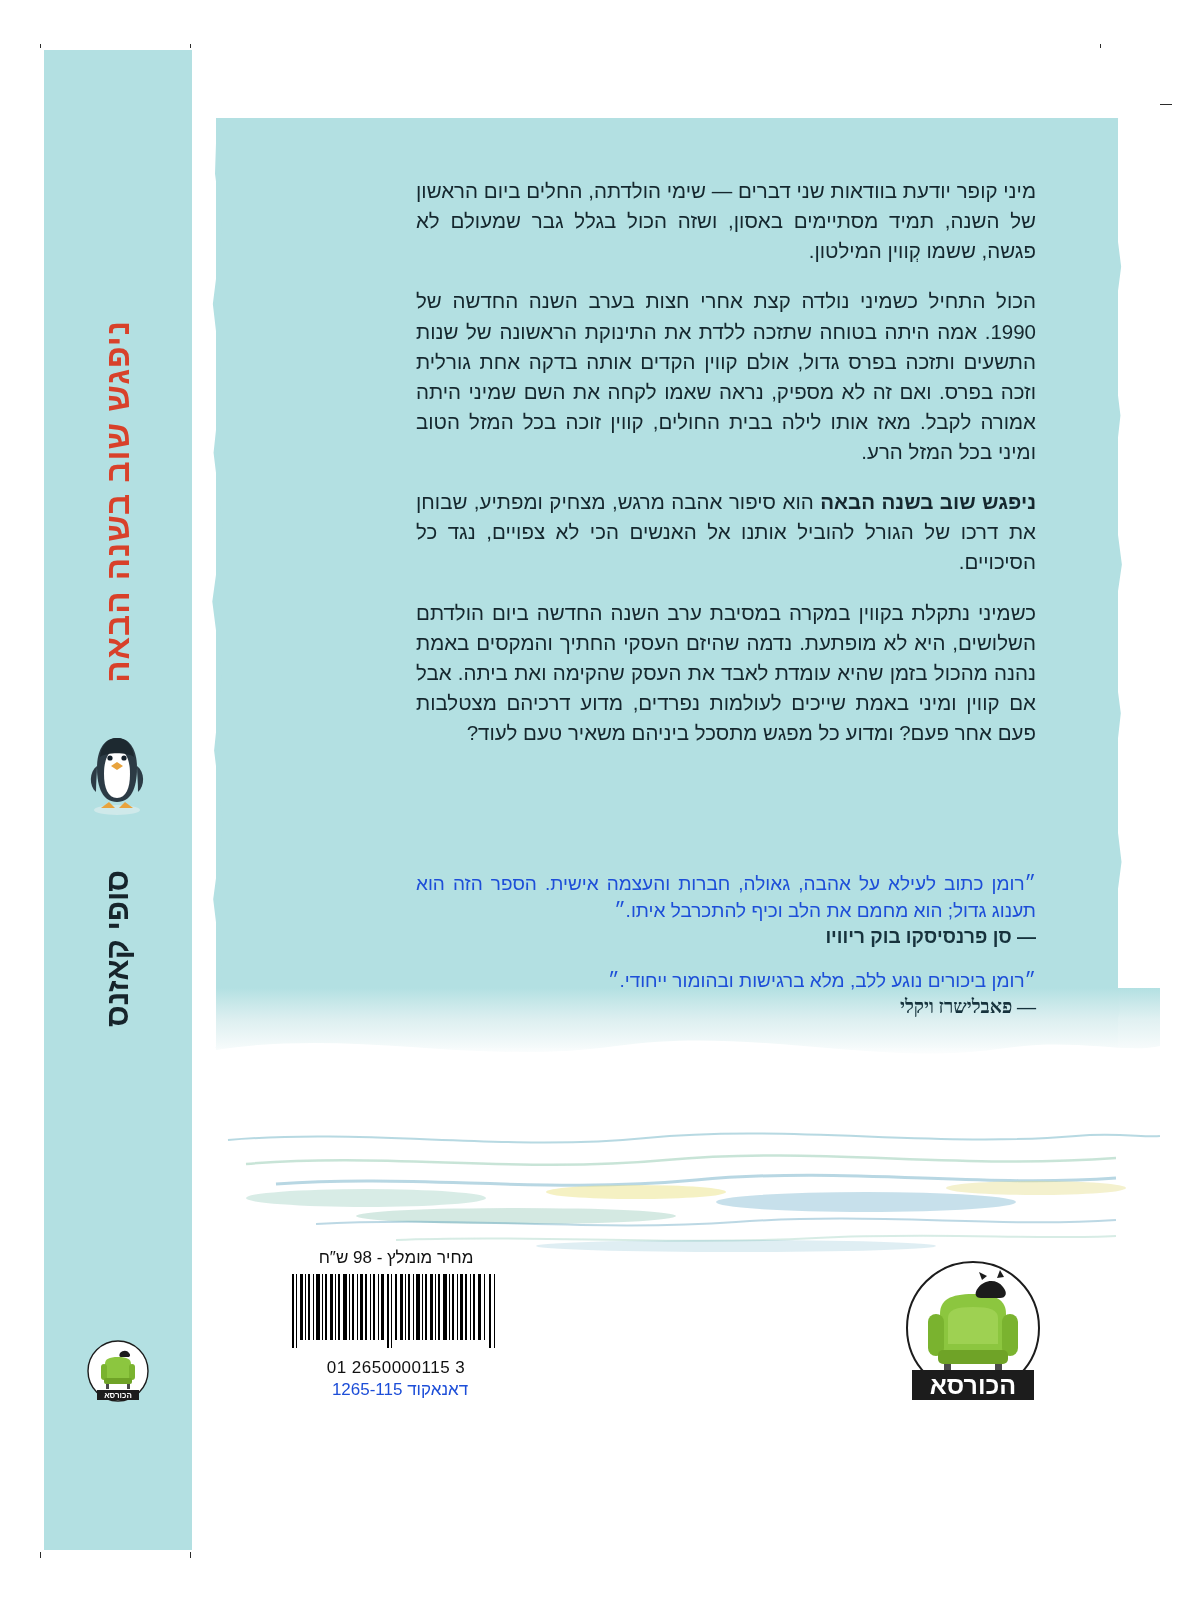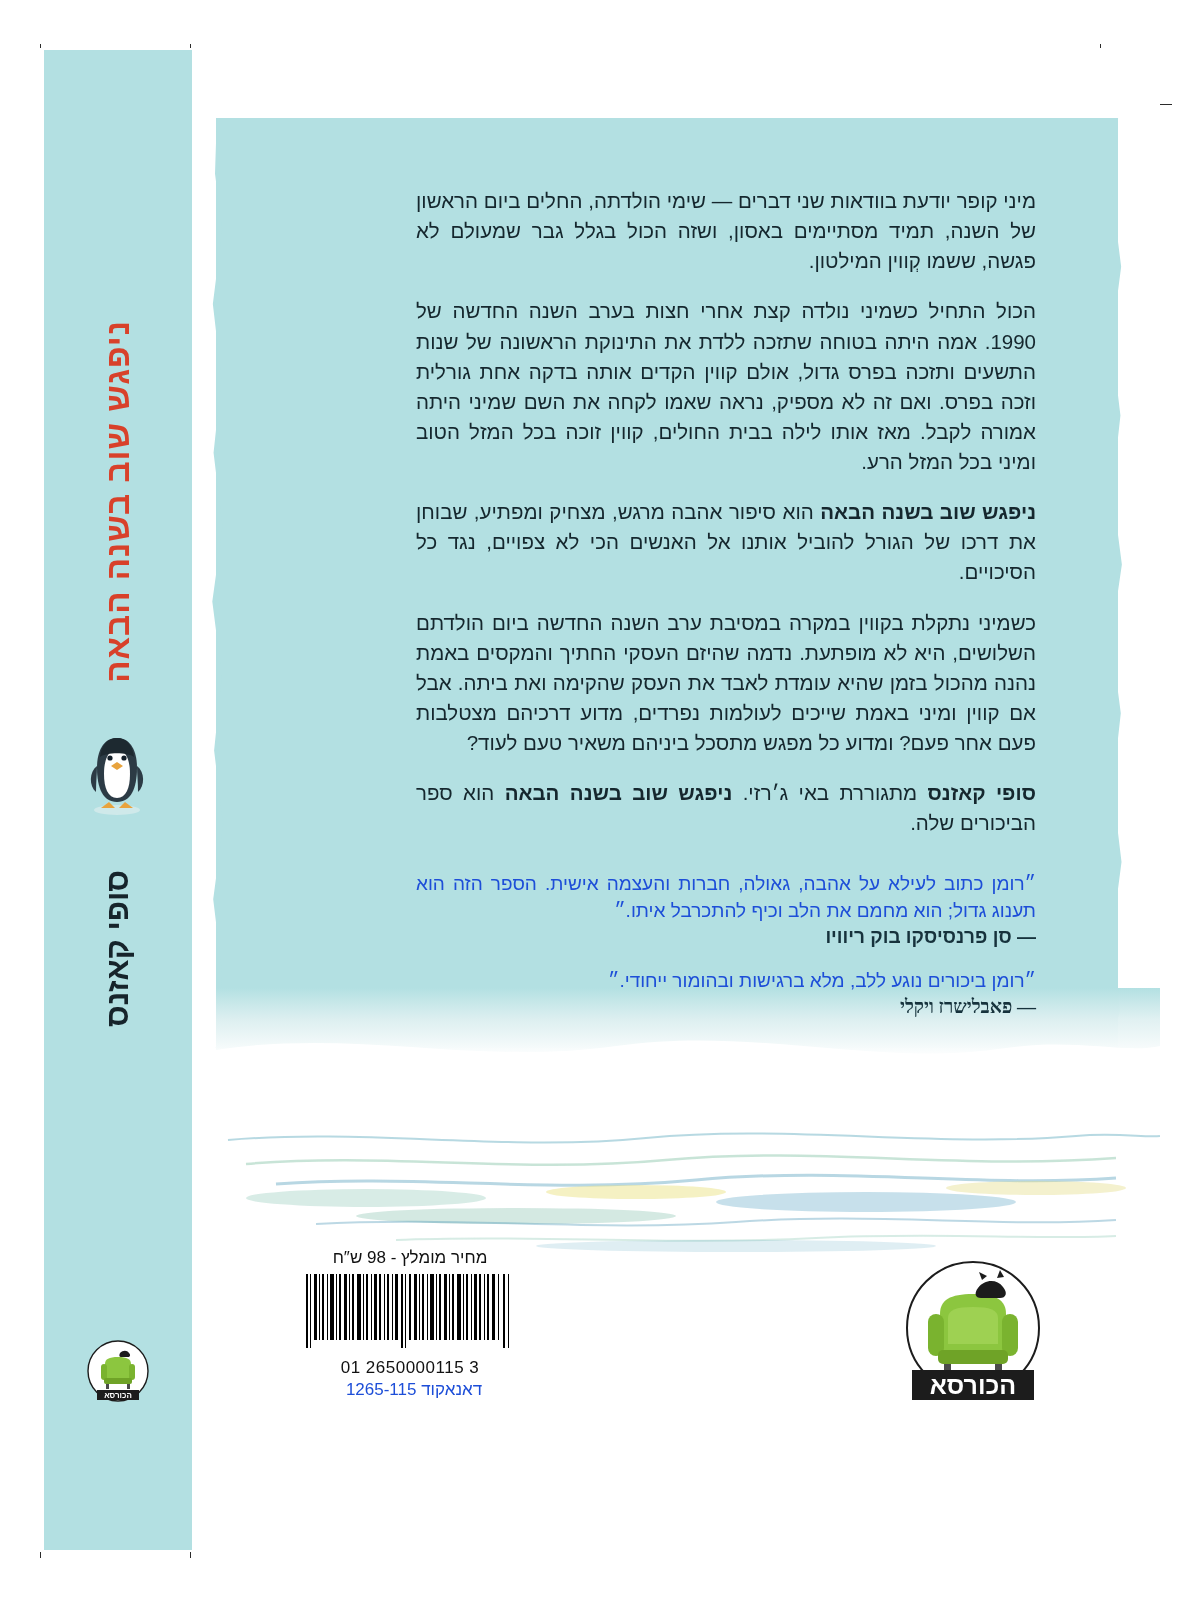--- a/index.html
+++ b/index.html
@@ -117,21 +117,21 @@
     top: 940px;
     width: 944px;
     height: 340px;
     pointer-events: none;
   }
 
   
   #blurb {
     position: absolute;
     right: 124px;
-    top: 138px;
+    top: 128px;
     width: 620px;
     direction: rtl;
     text-align: justify;
     color: #15272e;
   }
   #blurb p {
     margin: 0 0 20px 0;
     font-size: 20.5px;
     line-height: 1.47;
   }
@@ -159,21 +159,21 @@
     color: #16323c;
     text-align: right;
     margin: 1px 0 20px 0;
     direction: rtl;
   }
   .quote-source.last { margin-bottom: 0; font-family: Liberation Serif, serif; }
 
   
   #barcode-area {
     position: absolute;
-    left: 250px;
+    left: 236px;
     top: 1200px;
     width: 240px;
     text-align: center;
     direction: rtl;
   }
   #price-label {
     font-size: 17px;
     color: #111;
     margin-bottom: 4px;
     text-align: center;
@@ -275,21 +275,20 @@
       <rect x="10" y="50" width="42" height="10" fill="#1c1c1c"></rect>
       <text x="31" y="58" text-anchor="middle" font-family="Liberation Sans, sans-serif" font-size="8" font-weight="bold" fill="#ffffff" direction="rtl">הכורסא</text>
     </svg>
   </div>
 
   <div id="blurb">
     <p>מיני קופר יודעת בוודאות שני דברים — שימי הולדתה, החלים ביום הראשון של השנה, תמיד מסתיימים באסון, ושזה הכול בגלל גבר שמעולם לא פגשה, ששמו קְווין המילטון.</p>
     <p>הכול התחיל כשמיני נולדה קצת אחרי חצות בערב השנה החדשה של 1990. אמה היתה בטוחה שתזכה ללדת את התינוקת הראשונה של שנות התשעים ותזכה בפרס גדול, אולם קווין הקדים אותה בדקה אחת גורלית וזכה בפרס. ואם זה לא מספיק, נראה שאמו לקחה את השם שמיני היתה אמורה לקבל. מאז אותו לילה בבית החולים, קווין זוכה בכל המזל הטוב ומיני בכל המזל הרע.</p>
     <p><span class="b">ניפגש שוב בשנה הבאה</span><span> הוא סיפור אהבה מרגש, מצחיק ומפתיע, שבוחן את דרכו של הגורל להוביל אותנו אל האנשים הכי לא צפויים, נגד כל הסיכויים.</span></p>
     <p>כשמיני נתקלת בקווין במקרה במסיבת ערב השנה החדשה ביום הולדתם השלושים, היא לא מופתעת. נדמה שהיזם העסקי החתיך והמקסים באמת נהנה מהכול בזמן שהיא עומדת לאבד את העסק שהקימה ואת ביתה. אבל אם קווין ומיני באמת שייכים לעולמות נפרדים, מדוע דרכיהם מצטלבות פעם אחר פעם? ומדוע כל מפגש מתסכל ביניהם משאיר טעם לעוד?</p>
-    <p class="last"><span class="b">סופי קאזנס</span><span> מתגוררת באי ג׳רזי. </span><span class="b">ניפגש שוב בשנה הבאה</span><span> הוא ספר הביכורים שלה.</span></p>
   </div>
 
   <div id="quotes">
     <p class="quote-text">״רומן כתוב לעילא על אהבה, גאולה, חברות והעצמה אישית. הספר הזה הוא תענוג גדול; הוא מחמם את הלב וכיף להתכרבל איתו.״</p>
     <p class="quote-source">— סן פרנסיסקו בוק ריוויו</p>
     <p class="quote-text">״רומן ביכורים נוגע ללב, מלא ברגישות ובהומור ייחודי.״</p>
     <p class="quote-source last">— פאבלישרז ויקלי</p>
   </div>
 
   <div id="barcode-area">

